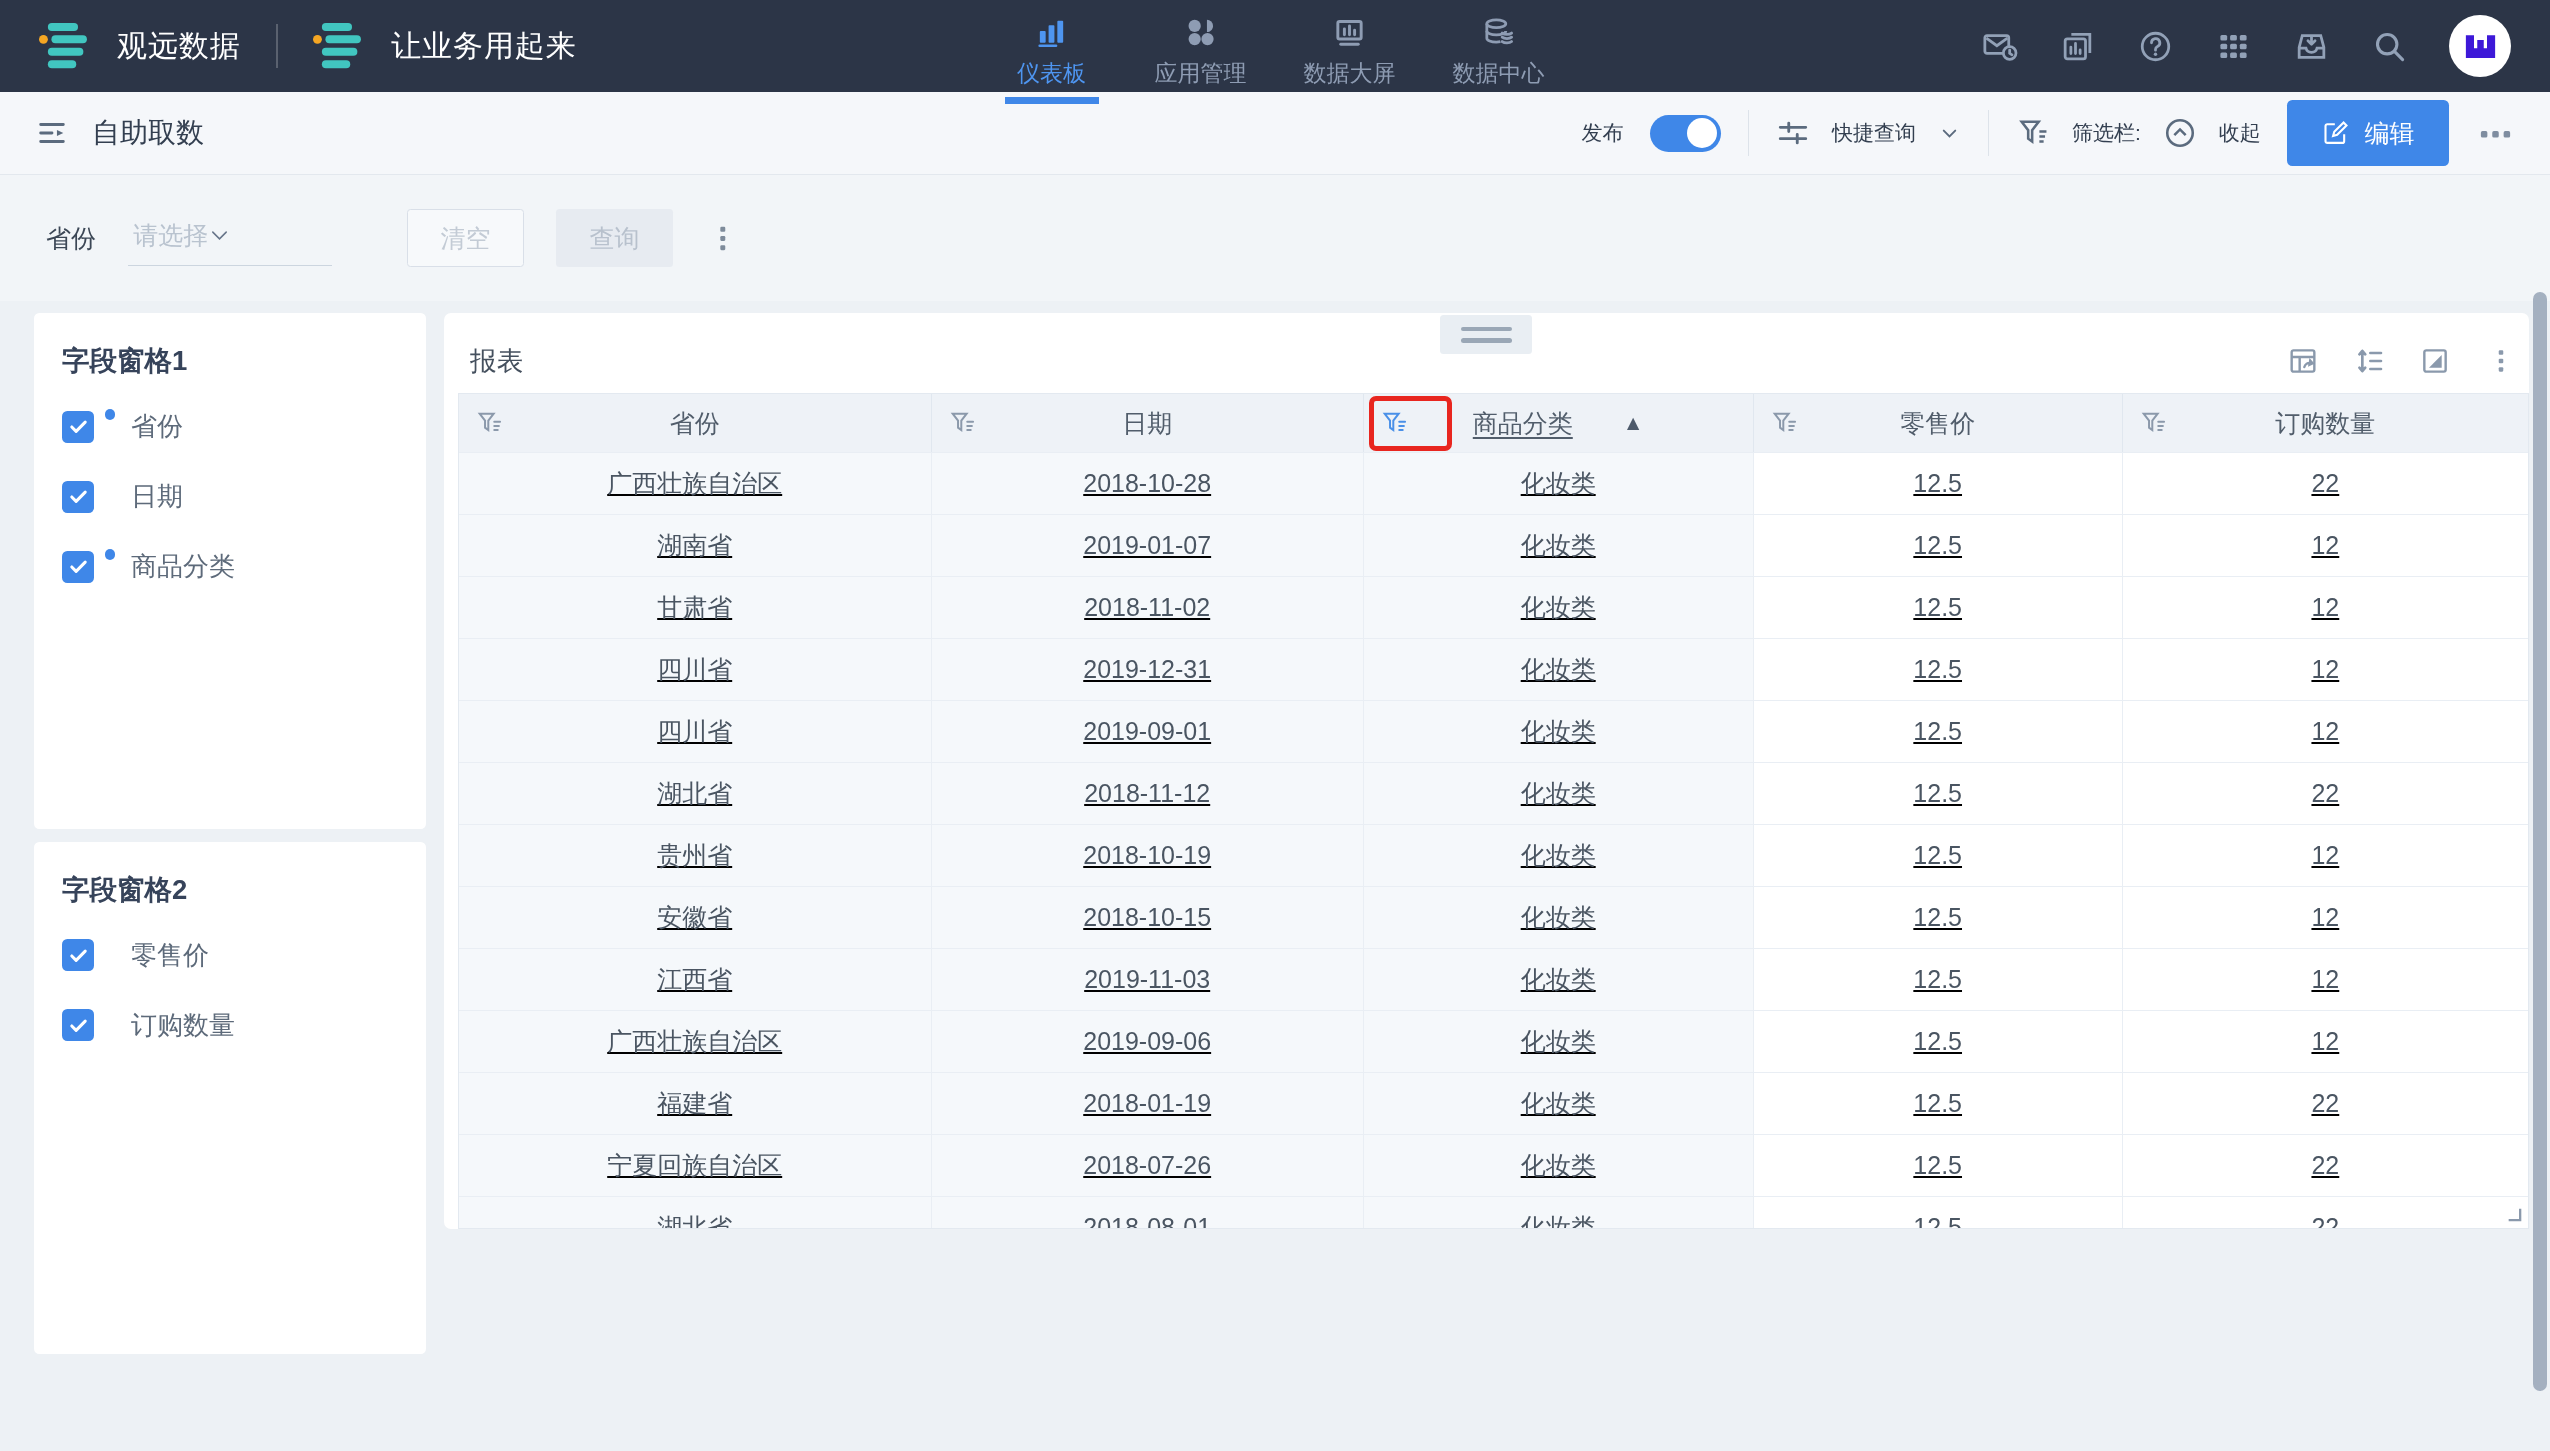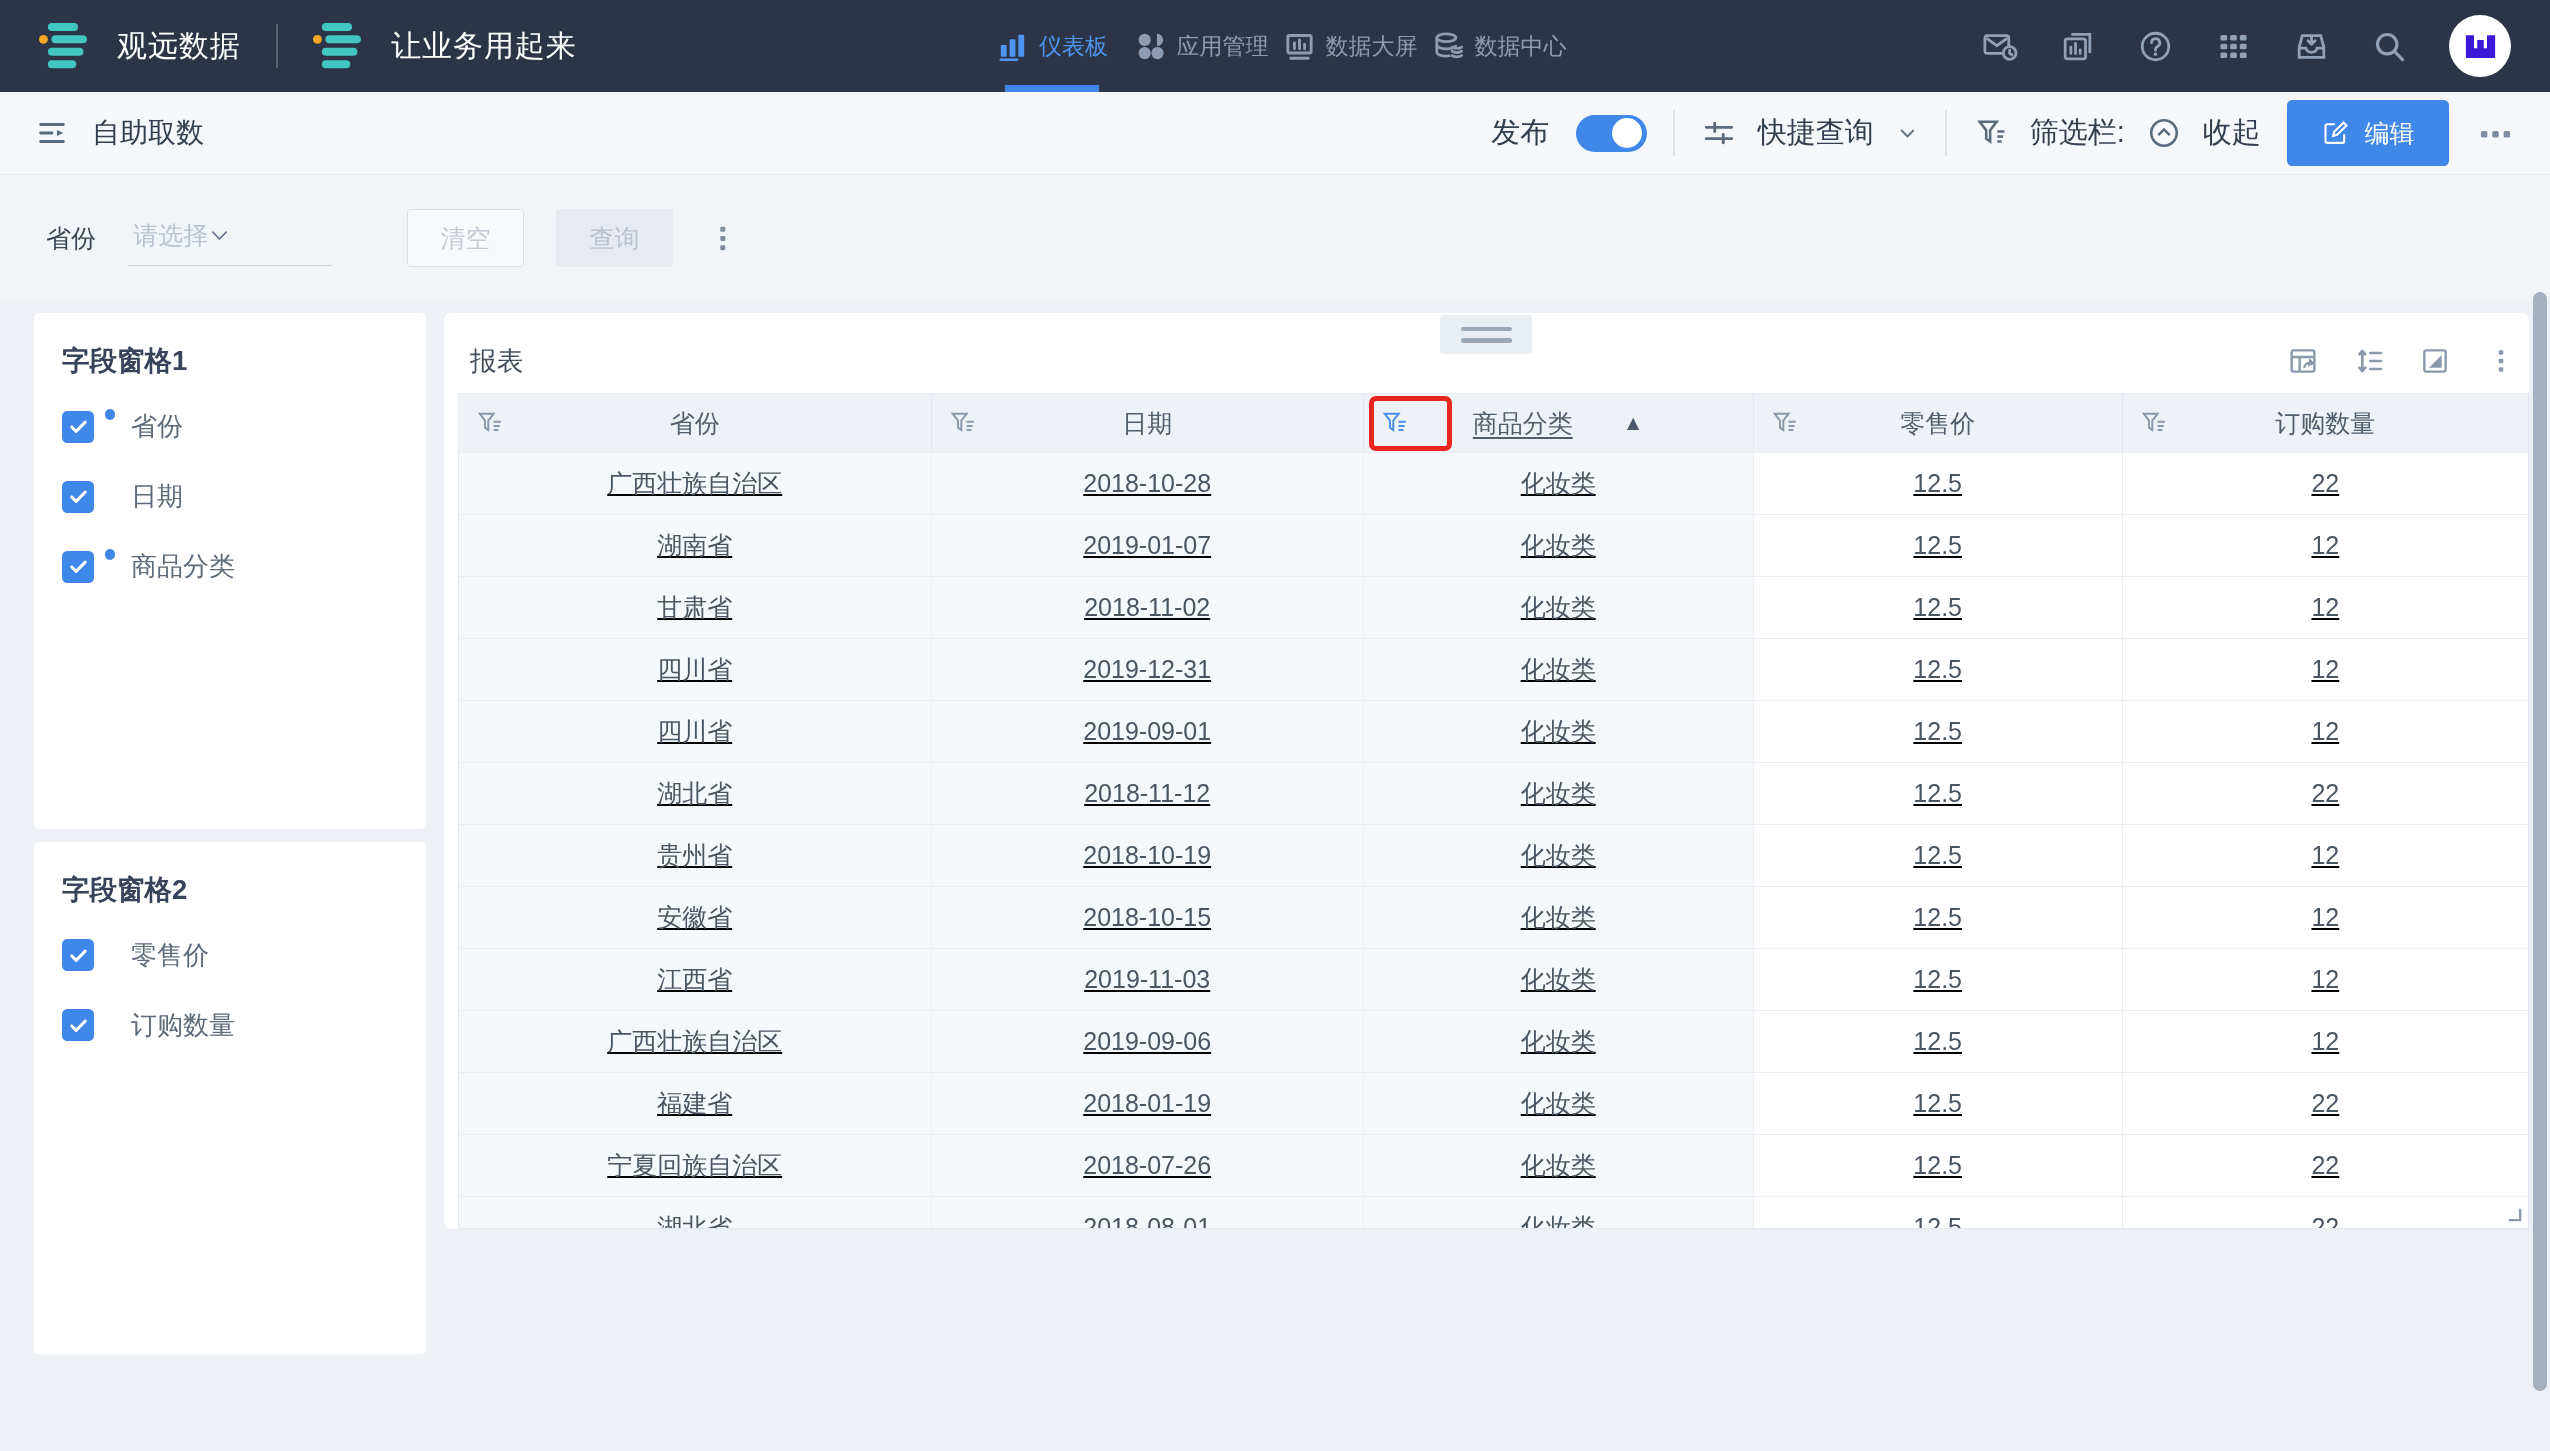--- a/index.html
+++ b/index.html
@@ -6,40 +6,40 @@
   html,body { width:2550px; height:1451px; overflow:hidden; }
   body { font-family:"Liberation Sans","DejaVu Sans",sans-serif; background:#edf1f5; position:relative; }
 
   
   .topnav { height:92px; background:#2c3547; display:flex; align-items:center; padding:0 39px; position:relative; }
   .brand-group { display:flex; align-items:center; gap:23px; }
   .logo { width:55px; height:50px; display:block; }
   .brand-text { color:#fff; font-size:30px; letter-spacing:0.9px; }
   .brand-divider { width:1.8px; height:44px; background:rgba(255,255,255,.22); margin:0 12.4px; }
   .nav-tabs { position:absolute; left:50%; top:0; transform:translateX(-50%); height:92px; display:flex; }
-  .nav-tab { width:149px; height:92px; display:flex; flex-direction:row; align-items:center; justify-content:center; gap:8.9px; color:#8e9cb3; position:relative; cursor:pointer; }
+  .nav-tab { width:149px; height:104px; display:flex; flex-direction:column; align-items:center; justify-content:center; gap:8.9px; color:#8e9cb3; position:relative; cursor:pointer; }
   .nav-tab .nav-icon { width:35px; height:35px; }
   .nav-tab .nav-icon svg { width:100%; height:100%; }
   .nav-tab .nav-label { font-size:23px; }
   .nav-tab.active { color:#4e95f0; }
   .nav-tab.active .tab-underline { position:absolute; bottom:0; left:50%; transform:translateX(-50%); width:94px; height:7px; background:#3f87e8; }
   .top-actions { margin-left:auto; display:flex; align-items:center; gap:41px; }
   .top-icon { width:37px; height:37px; color:#92a1b7; cursor:pointer; }
   .top-icon svg { width:100%; height:100%; }
   .avatar { width:62px; height:62px; border-radius:50%; background:#fff; display:flex; align-items:center; justify-content:center; cursor:pointer; }
   .avatar svg { width:39px; height:39px; }
 
   
   .toolbar { height:83px; background:#f5f7fa; border-bottom:1.8px solid #e3e8ee; display:flex; align-items:center; padding:0 35px; }
   .toolbar-left { display:flex; align-items:center; gap:23px; }
   .tb-icon { width:34px; height:34px; color:#5b6b7e; cursor:pointer; }
   .tb-icon svg { width:100%; height:100%; }
   .page-title { font-size:28px; color:#333f50; font-weight:400; }
   .toolbar-right { margin-left:auto; display:flex; align-items:center; gap:26.6px; }
-  .tb-label { font-size:29px; color:#333f50; }
+  .tb-label { font-size:21px; color:#333f50; }
   .switch { width:71px; height:37px; border-radius:18.6px; background:#3f87e8; position:relative; cursor:pointer; }
   .switch .knob { position:absolute; right:4.4px; top:3.5px; width:30px; height:30px; border-radius:50%; background:#fff; }
   .v-divider { width:1.8px; height:46px; background:#dde3ea; }
   .tb-group { display:flex; align-items:center; gap:22px; cursor:pointer; }
   .chev { width:23px; height:23px; color:#5b6b7e; }
   .chev svg { width:100%; height:100%; }
   .edit-btn { height:66px; padding:0 35px; background:#3f87e8; color:#fff; border:none; border-radius:5.3px; font-size:25px; display:flex; align-items:center; gap:14px; cursor:pointer; font-family:inherit; }
   .edit-btn svg { width:28px; height:28px; }
   .more-h { width:39px; height:39px; color:#7f8da0; cursor:pointer; }
   .more-h svg { width:100%; height:100%; }

